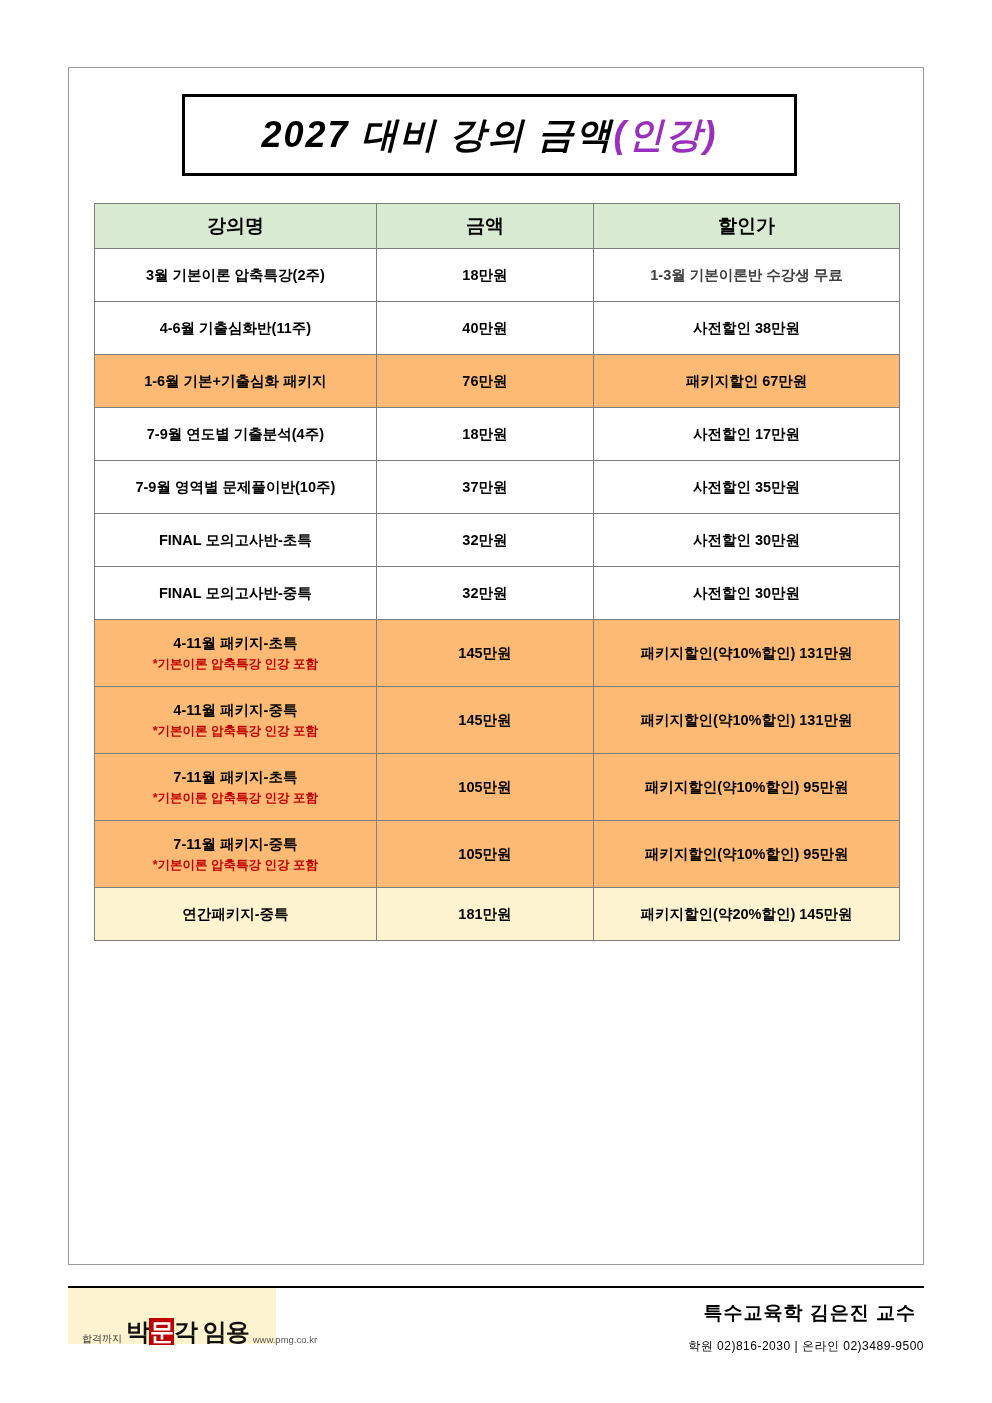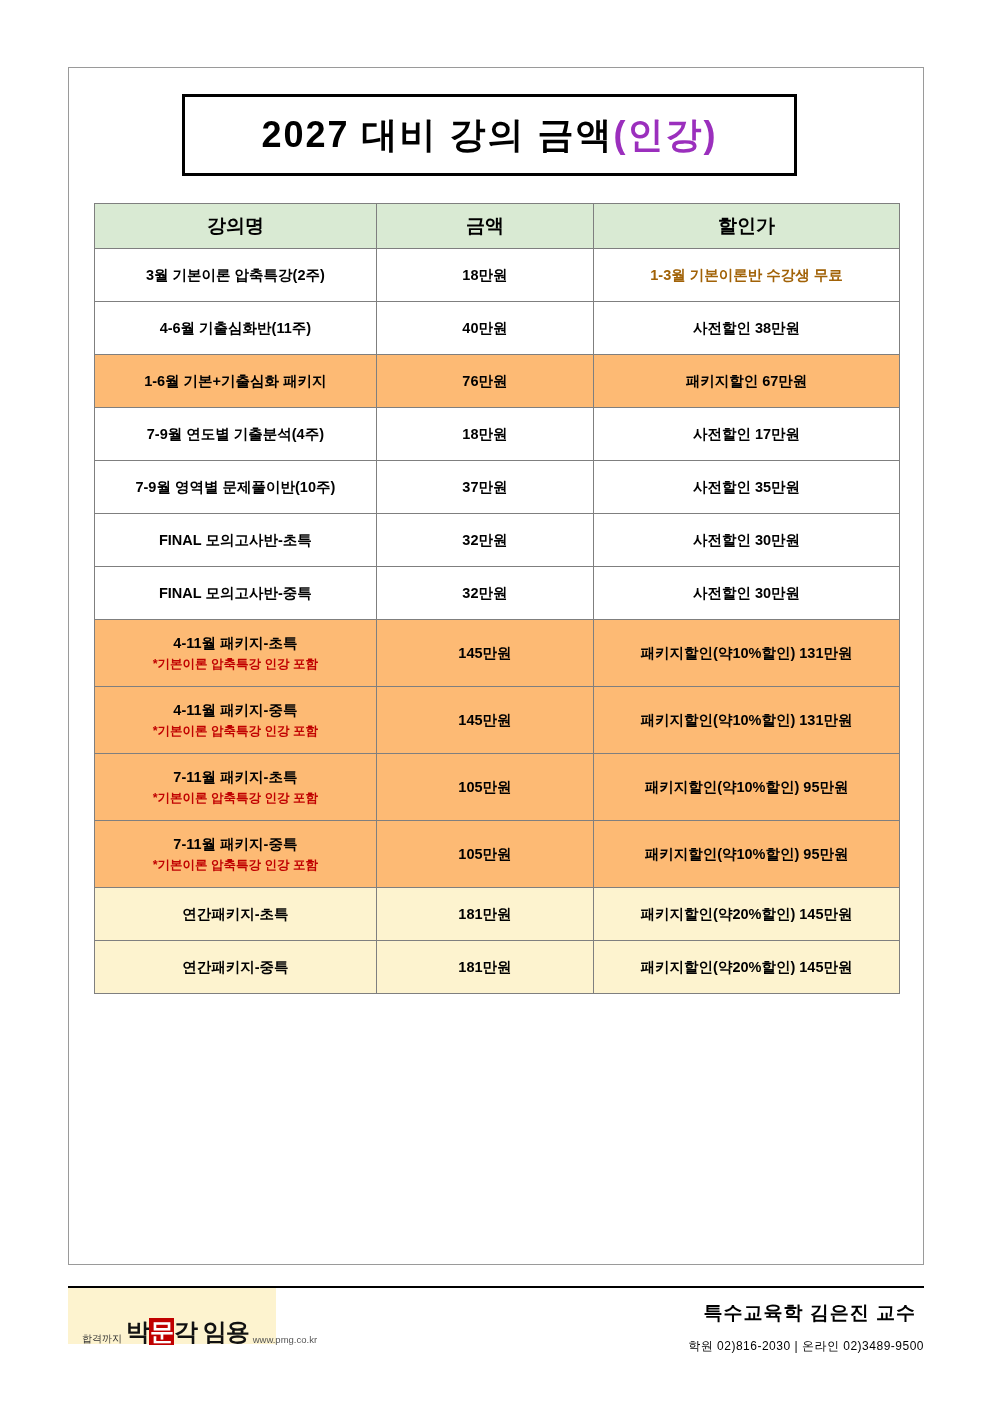--- a/index.html
+++ b/index.html
@@ -27,20 +27,21 @@
     position: absolute;
     left: 113px;
     top: 26px;
     width: 615px;
     height: 82px;
     border: 3px solid #000;
     box-sizing: border-box;
     display: flex;
     align-items: center;
     justify-content: center;
+    font-style: italic;
   }
   .title-text {
     font-size: 36px;
     font-weight: bold;
     letter-spacing: 2px;
     white-space: nowrap;
   }
   .title-accent {
     color: #9b2fbd;
   }
@@ -78,21 +79,21 @@
     font-size: 12.5px;
     font-weight: bold;
     margin-top: 3px;
   }
   .red {
     color: #c00000;
     display: block;
     margin-top: 2px;
   }
   .blue {
-    color: #a16207;
+    color: #404040;
   }
   .footer {
     position: absolute;
     left: 68px;
     top: 1286px;
     width: 856px;
     height: 70px;
   }
   .footer-line {
     position: absolute;
@@ -232,25 +233,20 @@
           <td><span>7-11월 패키지-초특</span><span class="sub-note">*기본이론 압축특강 인강 포함</span></td>
           <td>105만원</td>
           <td><span>패키지할인(약10%할인) 95만원</span></td>
         </tr>
         <tr class="h-tall purple">
           <td><span>7-11월 패키지-중특</span><span class="sub-note">*기본이론 압축특강 인강 포함</span></td>
           <td>105만원</td>
           <td><span>패키지할인(약10%할인) 95만원</span></td>
         </tr>
         <tr class="h-normal yellow">
-          <td><span>연간패키지-초특</span></td>
-          <td>181만원</td>
-          <td><span>패키지할인(약20%할인) 145만원</span></td>
-        </tr>
-        <tr class="h-normal yellow">
           <td><span>연간패키지-중특</span></td>
           <td>181만원</td>
           <td><span>패키지할인(약20%할인) 145만원</span></td>
         </tr>
       </tbody>
   </table>
 
 </div>
 
 <div class="footer">

